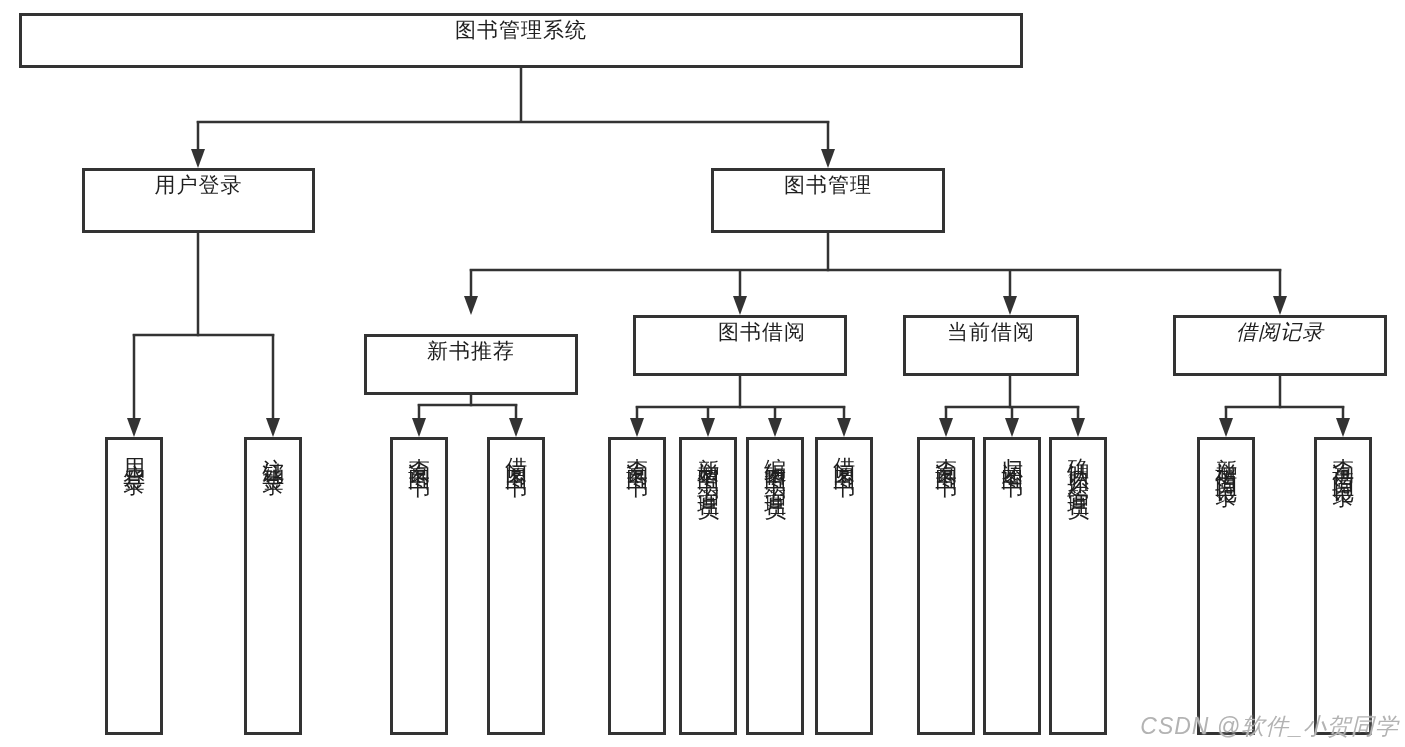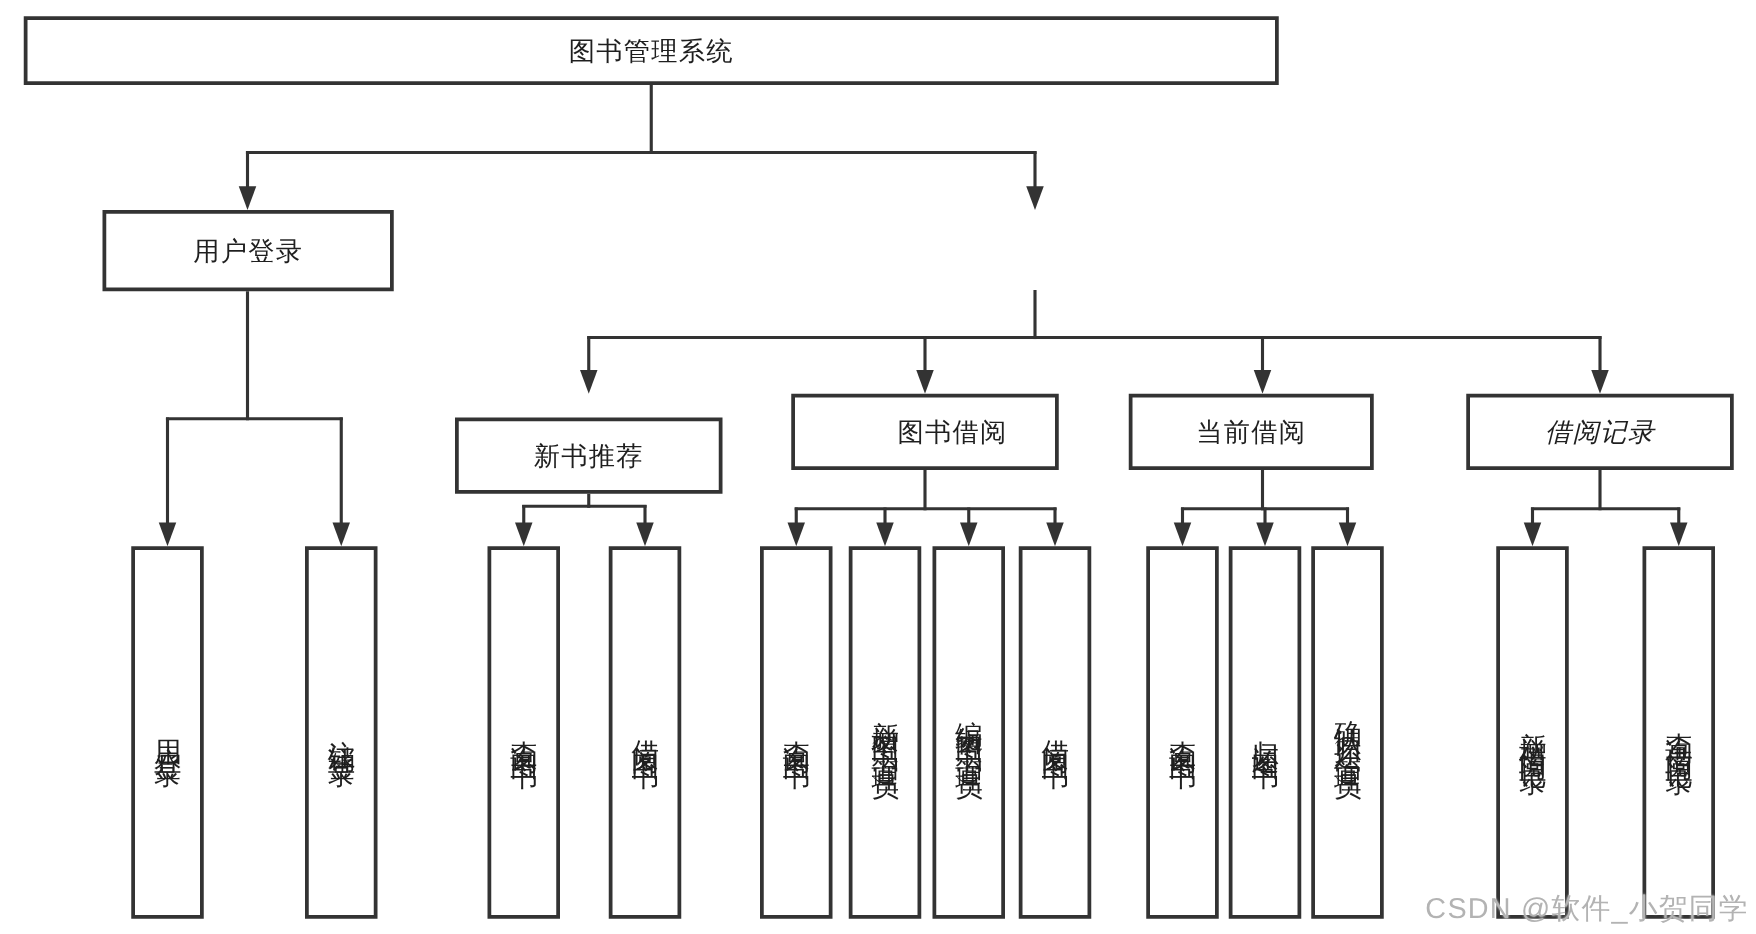--- a/index.html
+++ b/index.html
@@ -3,41 +3,42 @@
 <meta charset="utf-8">
 <style>
   html,body{margin:0;padding:0;background:#ffffff;}
   .canvas{
     position:relative;width:1405px;height:747px;background:#ffffff;
     font-family:"Liberation Sans",sans-serif;overflow:hidden;
   }
   .node{
     position:absolute;box-sizing:border-box;
     border:3px solid #333333;background:#ffffff;
-    display:flex;align-items:center;justify-content:center;
+    display:flex;align-items:flex-start;justify-content:center;
     color:#1f1f1f;
   }
   .h-node{font-size:21px;letter-spacing:1px;}
   .v-node .vtext{
     writing-mode:vertical-rl;text-orientation:mixed;
     font-size:22px;letter-spacing:6px;line-height:1.2;
   }
   .connectors{position:absolute;left:0;top:0;pointer-events:none;}
   .watermark{
     position:absolute;top:711px;right:6px;z-index:5;
     font-size:23px;color:#b3b3b3;letter-spacing:1px;
     text-shadow:0 0 2px #ffffff;
+    font-style:italic;
   }
   
   #n-root{left:19px;top:13px;width:1004px;height:55px;}
   #n-user-login{left:82px;top:168px;width:233px;height:65px;}
   #n-book-mgmt{left:711px;top:168px;width:234px;height:65px;}
   #n-new-book{left:364px;top:334px;width:214px;height:61px;}
   #n-book-borrow{left:633px;top:315px;width:214px;height:61px;padding-left:44px;}
-  #n-current-borrow{left:903px;top:315px;width:196px;height:61px;}
+  #n-current-borrow{left:903px;top:315px;width:176px;height:61px;}
   #n-borrow-records{left:1173px;top:315px;width:214px;height:61px;font-style:italic;}
   .leaf{top:437px;width:58px;height:298px;}
   #l-user-login{left:105px;} #l-logout{left:244px;}
   #l-nbr-query{left:390px;} #l-nbr-borrow{left:487px;}
   #l-bb-query{left:608px;} #l-bb-add{left:679px;}
   #l-bb-edit{left:746px;} #l-bb-borrow{left:815px;}
   #l-cb-query{left:917px;} #l-cb-return{left:983px;}
   #l-cb-confirm{left:1049px;}
   #l-br-add{left:1197px;} #l-br-query{left:1314px;}
 </style>
@@ -112,20 +113,23 @@
     </g>
   </svg>
 
   <div class="node h-node" id="n-root">
     <span>图书管理系统</span>
   </div>
 
   <div class="node h-node" id="n-user-login">
     <span>用户登录</span>
   </div>
+  <div class="node h-node" id="n-book-mgmt">
+    <span>图书管理</span>
+  </div>
 
   <div class="node h-node" id="n-new-book">
     <span>新书推荐</span>
   </div>
   <div class="node h-node" id="n-book-borrow">
     <span>图书借阅</span>
   </div>
   <div class="node h-node" id="n-current-borrow">
     <span>当前借阅</span>
   </div>

